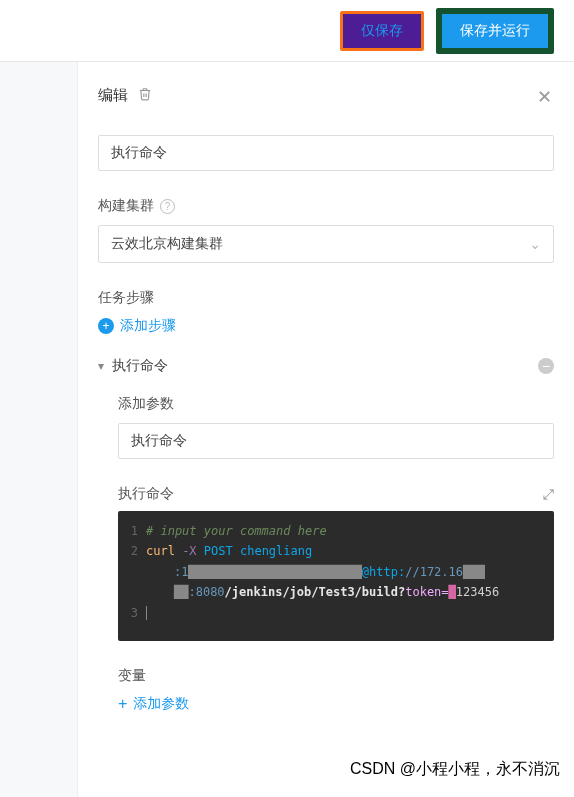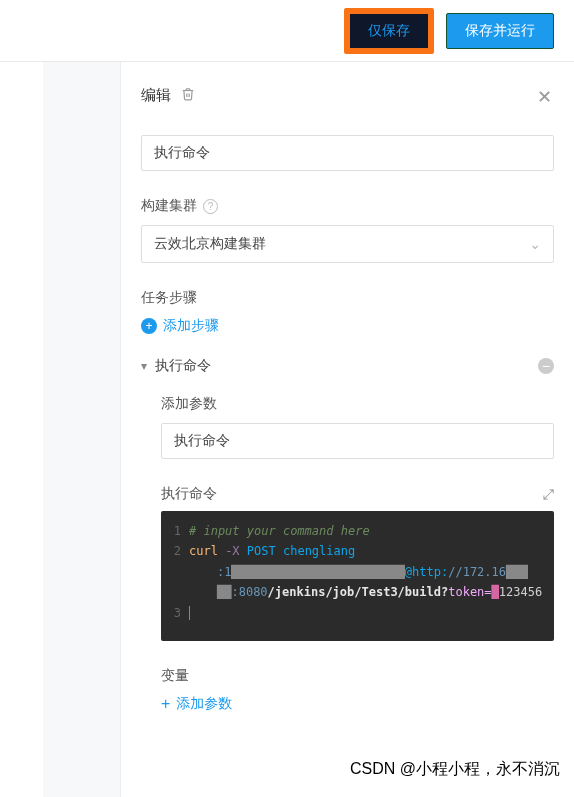--- a/index.html
+++ b/index.html
@@ -1,21 +1,21 @@
 <!DOCTYPE html>
 <html><head>
   <meta charset="utf-8">
   <style>
     * { box-sizing: border-box; margin: 0; padding: 0; }
     body { font-family: -apple-system, BlinkMacSystemFont, "Segoe UI", "PingFang SC", "Microsoft YaHei", sans-serif; font-size: 14px; color: #333; background: #fff; width: 574px; }
     .top-bar { height: 62px; border-bottom: 1px solid #e8e8e8; display: flex; justify-content: flex-end; align-items: center; padding: 0 20px; gap: 12px; }
     .btn { padding: 8px 18px; border-radius: 2px; font-size: 14px; cursor: pointer; }
-    .btn-outline { background: #0f172a; border: 6px solid #f97316; color: #1b9aee; }
-    .btn-primary { background: #1b9aee; border: 1px solid #14532d; color: #fff; }
-    .layout { display: flex; padding-left: 43px; }
+    .btn-outline { background: #4c1d95; border: 3px solid #f97316; color: #1b9aee; }
+    .btn-primary { background: #1b9aee; border: 6px solid #14532d; color: #fff; }
+    .layout { display: flex; }
     .sidebar { width: 78px; background: #f7f8fa; border-right: 1px solid #eee; min-height: 735px; }
     .panel { flex: 1; padding: 24px 20px 20px 20px; position: relative; }
     .panel-header { display: flex; align-items: center; margin-bottom: 30px; }
     .panel-title { font-size: 15px; color: #333; margin-right: 10px; }
     .icon-trash { color: #999; cursor: pointer; }
     .icon-close { position: absolute; top: 24px; right: 22px; color: #999; cursor: pointer; font-size: 18px; }
     .field { margin-bottom: 26px; }
     .field-label { font-size: 14px; color: #555; margin-bottom: 10px; display: flex; align-items: center; gap: 6px; }
     .help-icon { width: 15px; height: 15px; border: 1px solid #bbb; border-radius: 50%; display: inline-flex; align-items: center; justify-content: center; font-size: 10px; color: #bbb; }
     .input { width: 100%; padding: 9px 12px; border: 1px solid #ddd; border-radius: 2px; font-size: 14px; color: #444; }

